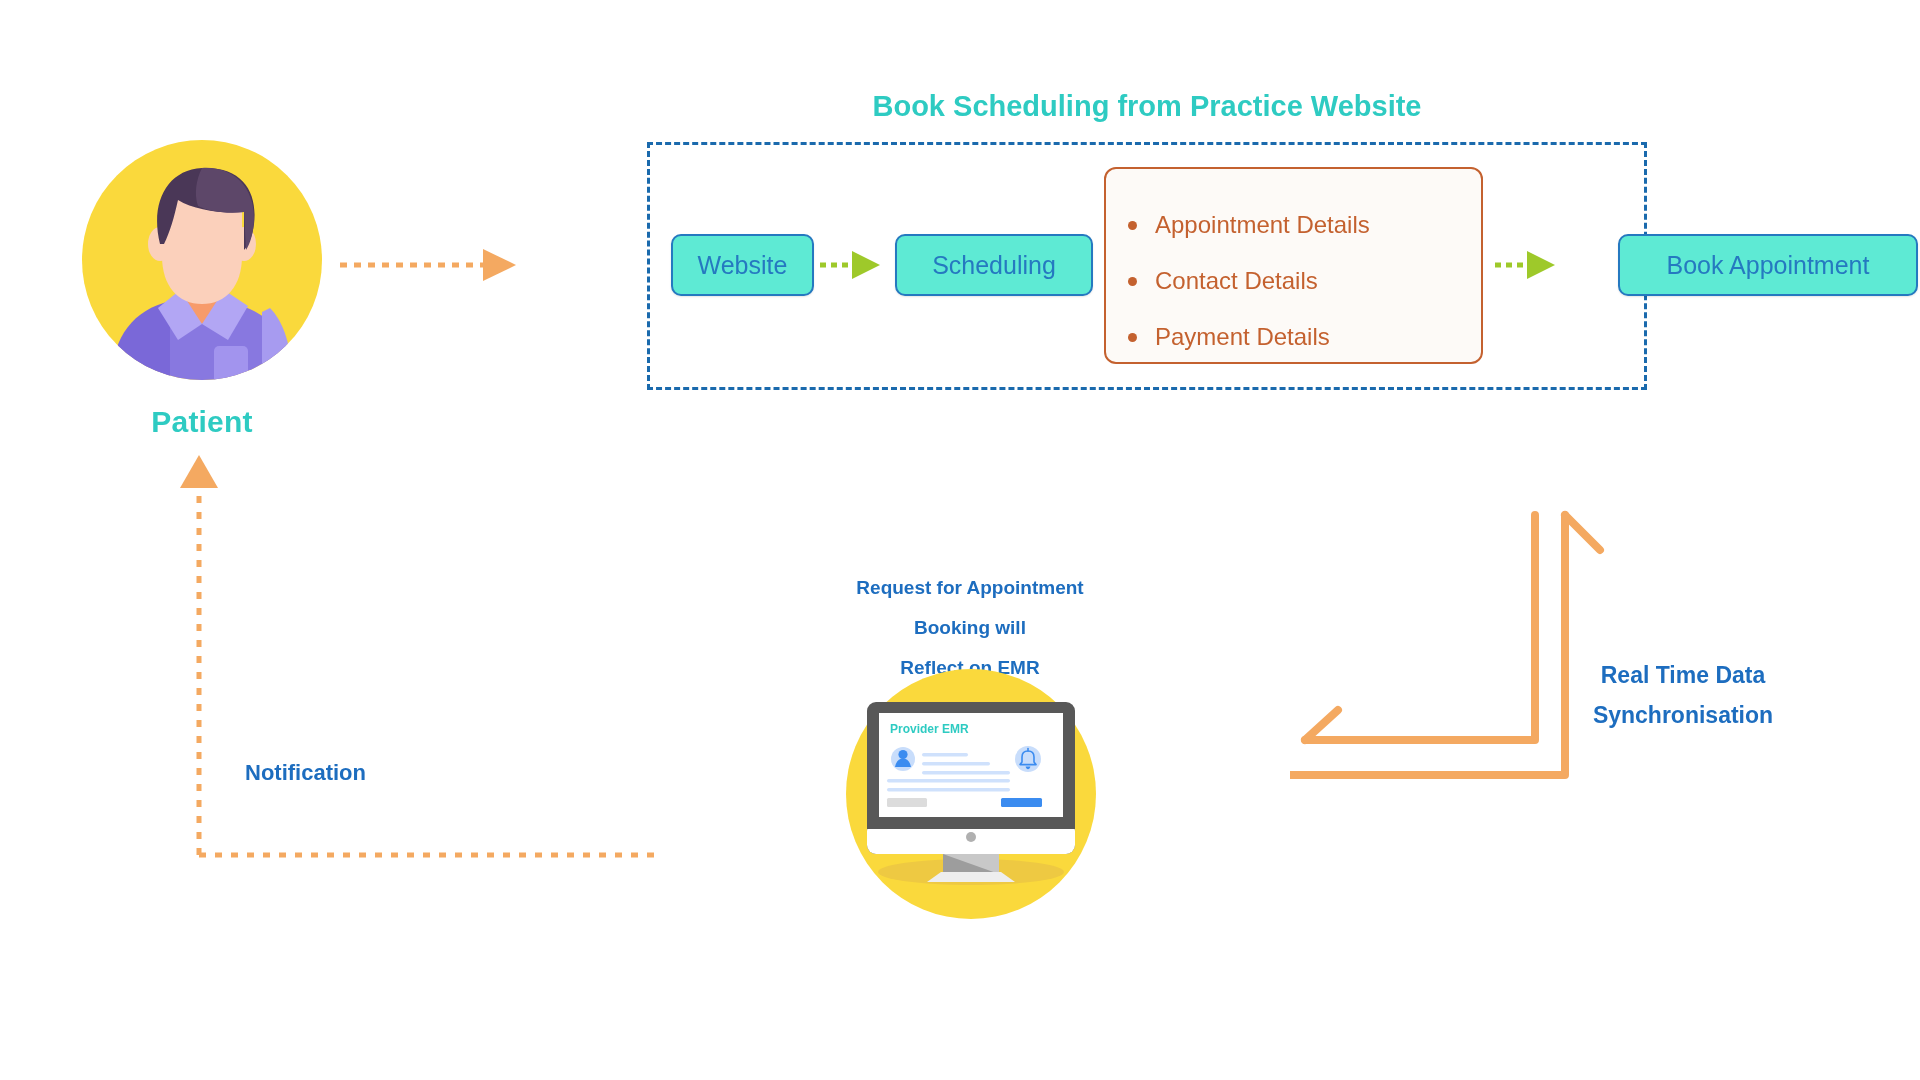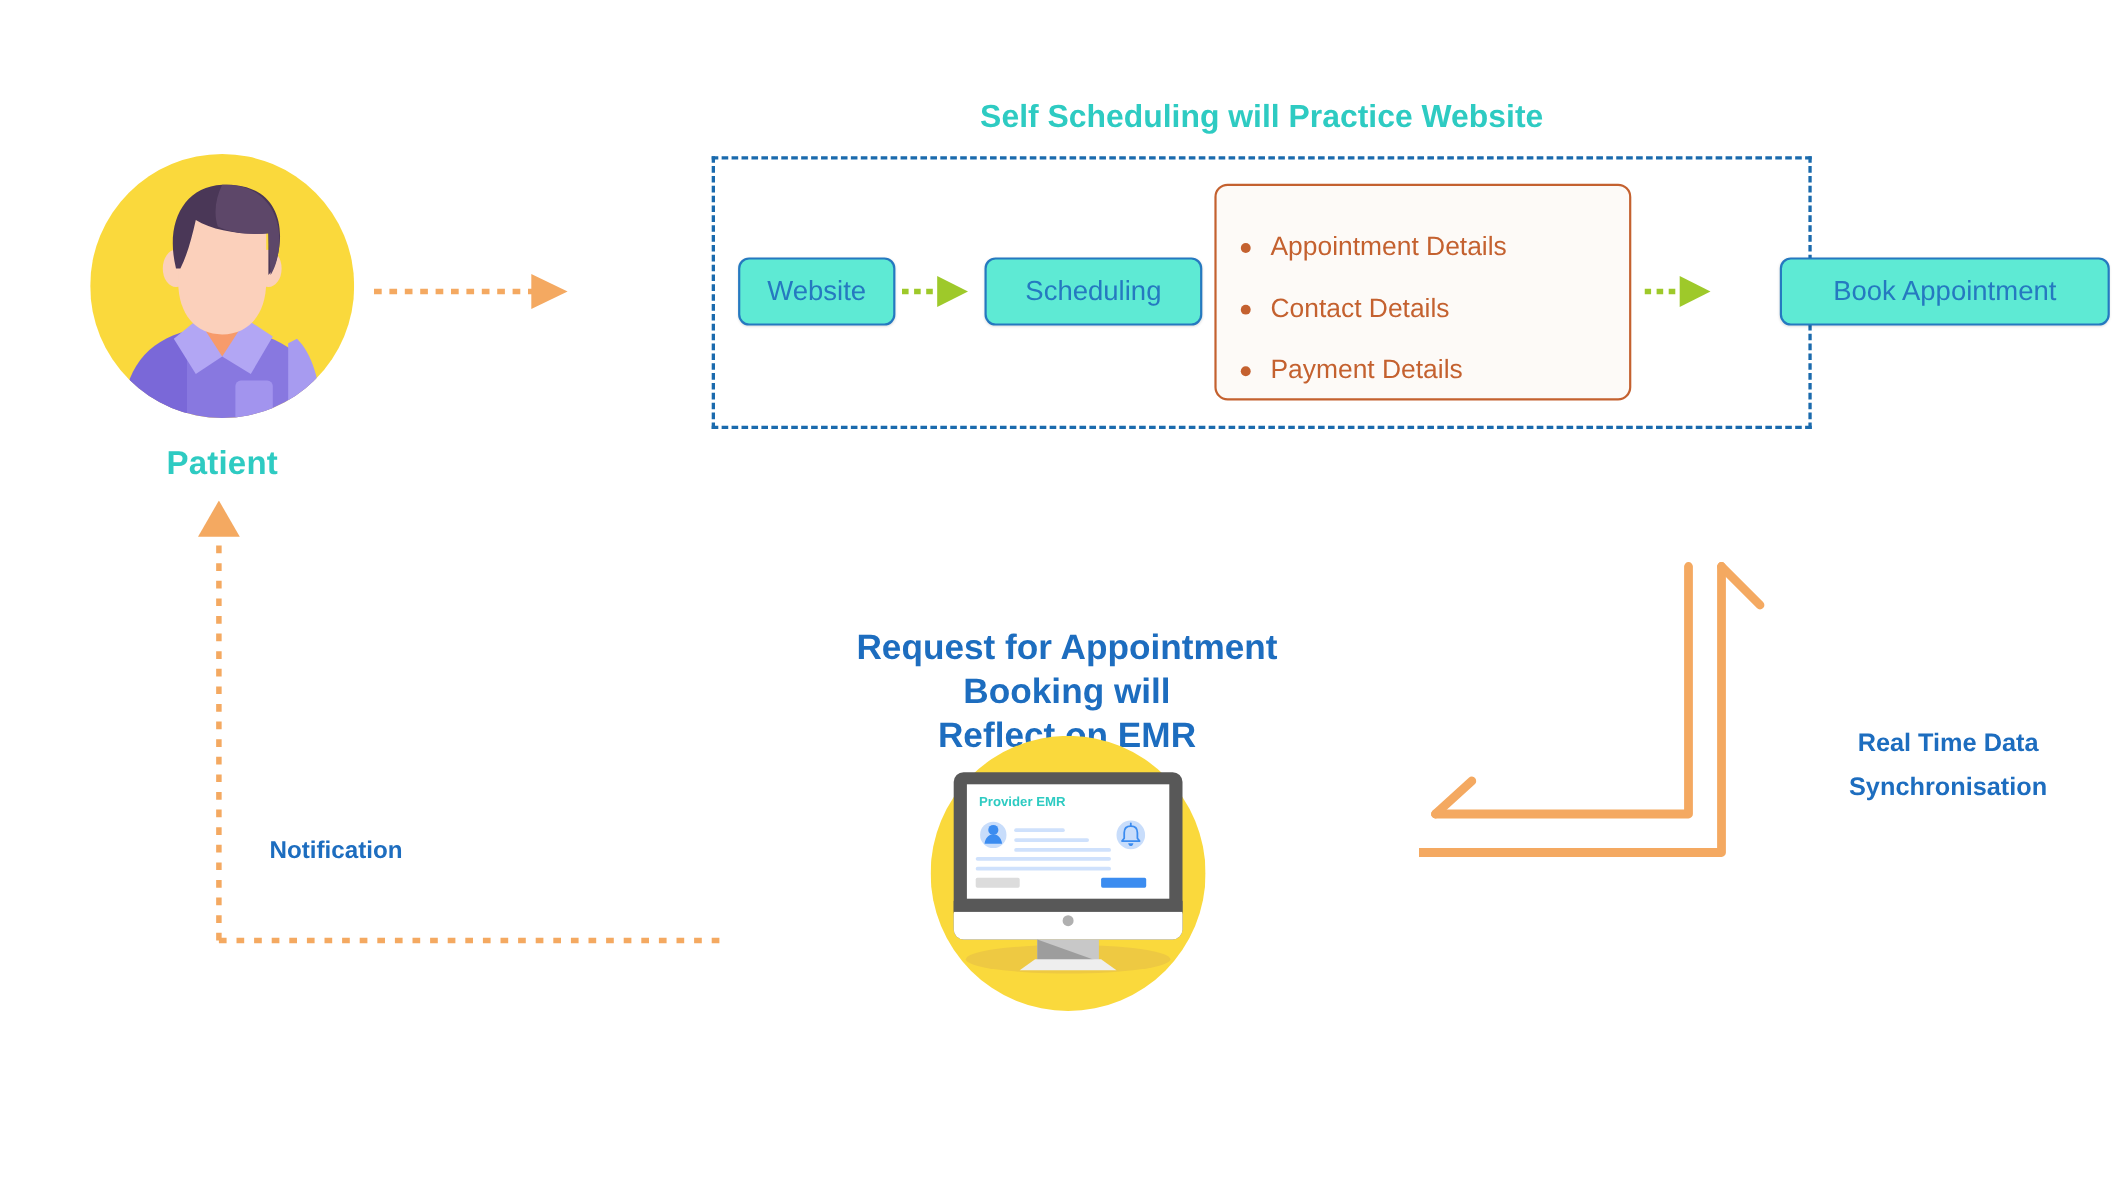--- a/index.html
+++ b/index.html
@@ -130,41 +130,41 @@
     font-weight: bold;
   }
   
   #emr-caption {
     position: absolute;
     left: 740px;
     top: 568px;
     width: 460px;
     text-align: center;
     color: #1d6dbf;
-    font-size: 32px;
+    font-size: 19px;
     font-weight: bold;
     line-height: 40px;
   }
   
   #provider-emr-illustration {
     position: absolute;
     left: 846px;
     top: 669px;
     width: 250px;
     height: 250px;
   }
   
   #sync-arrows {
     position: absolute;
     left: 1290px;
     top: 505px;
   }
   #sync-label {
     position: absolute;
-    left: 1646px;
+    left: 1558px;
     top: 655px;
     width: 250px;
     text-align: center;
     color: #1d6dbf;
     font-size: 23px;
     font-weight: bold;
     line-height: 40px;
   }
   .nowrap { white-space: nowrap; }
 </style>
@@ -206,21 +206,21 @@
   </div>
   <div id="patient-label">Patient</div>
 
   <div id="arrow-patient-to-website">
     <svg width="180" height="40" viewBox="0 0 180 40" xmlns="http://www.w3.org/2000/svg">
       <line x1="0" y1="20" x2="145" y2="20" stroke="#f4a961" stroke-width="5" stroke-dasharray="7 7"></line>
       <polygon points="143,4 176,20 143,36" fill="#f4a961"></polygon>
     </svg>
   </div>
 
-  <div id="section-title">Self Scheduling will Practice Website</div>
+  <div id="section-title">Book Scheduling from Practice Website</div>
 
   <div id="self-scheduling-panel"></div>
 
   <div class="flow-box" id="box-website">
     <span>Website</span>
   </div>
 
   <div class="green-arrow" id="green-arrow-1">
     <svg width="62" height="30" viewBox="0 0 62 30" xmlns="http://www.w3.org/2000/svg">
       <line x1="0" y1="15" x2="34" y2="15" stroke="#9ec92a" stroke-width="5" stroke-dasharray="6 5"></line>

